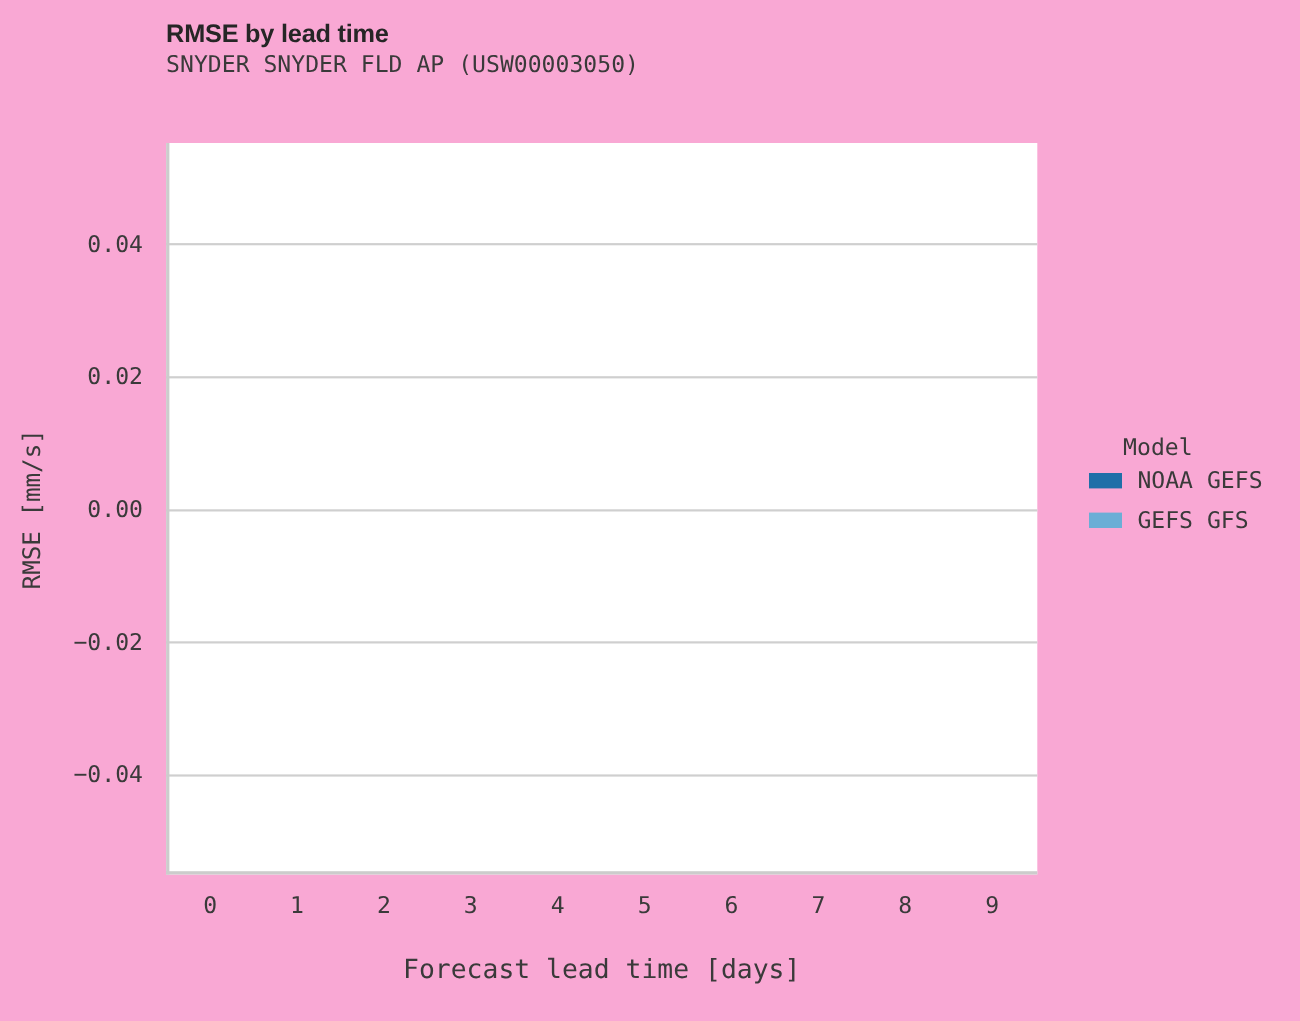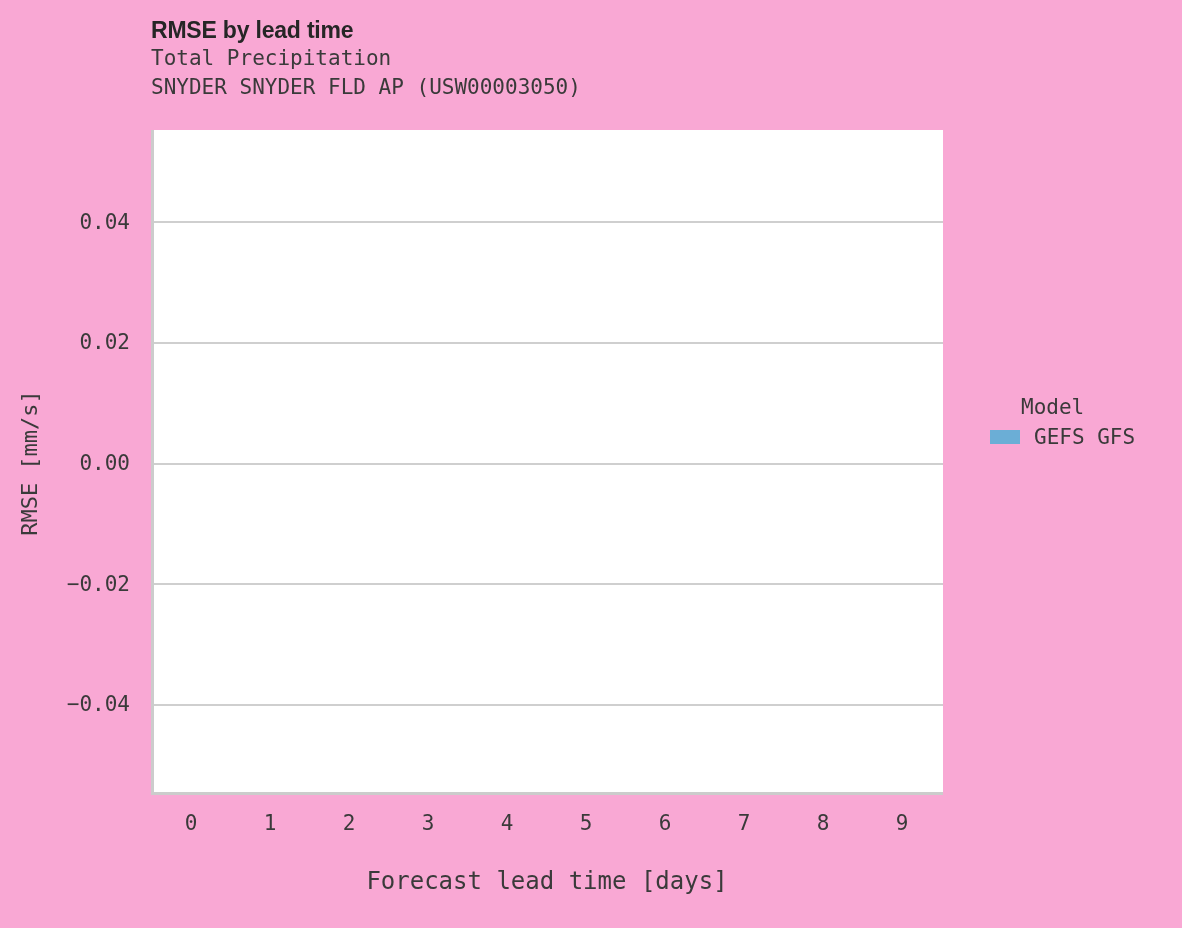--- a/index.html
+++ b/index.html
@@ -176,21 +176,20 @@
     white-space: nowrap;
   }
 </style>
 </head>
 <body>
 
 <div id="figure">
 
   <div id="title-block">
     <div id="chart-title">RMSE by lead time</div>
-    <div class="subtitle-line">Total Precipitation</div>
     <div class="subtitle-line">SNYDER SNYDER FLD AP (USW00003050)</div>
   </div>
 
   <div id="plot-area">
     <div class="gridline" style="top:91px"></div>
     <div class="gridline" style="top:212px"></div>
     <div class="gridline" style="top:333px"></div>
     <div class="gridline" style="top:453px"></div>
     <div class="gridline" style="top:574px"></div>
   </div>
@@ -215,19 +214,23 @@
   <div class="xtick-label" style="left:665px">6</div>
   <div class="xtick-label" style="left:744px">7</div>
   <div class="xtick-label" style="left:823px">8</div>
   <div class="xtick-label" style="left:902px">9</div>
 
   <div id="xlabel">Forecast lead time [days]</div>
 
   <div id="legend">
     <div id="legend-title">Model</div>
     <div class="legend-entry">
+      <span class="legend-swatch" style="background-color: rgb(31, 111, 168);"></span>
+      <span class="legend-label">NOAA GEFS</span>
+    </div>
+    <div class="legend-entry">
       <span class="legend-swatch" style="background-color: rgb(107, 174, 214);"></span>
       <span class="legend-label">GEFS GFS</span>
     </div>
   </div>
 
 
 </div>
 
 </body></html>

